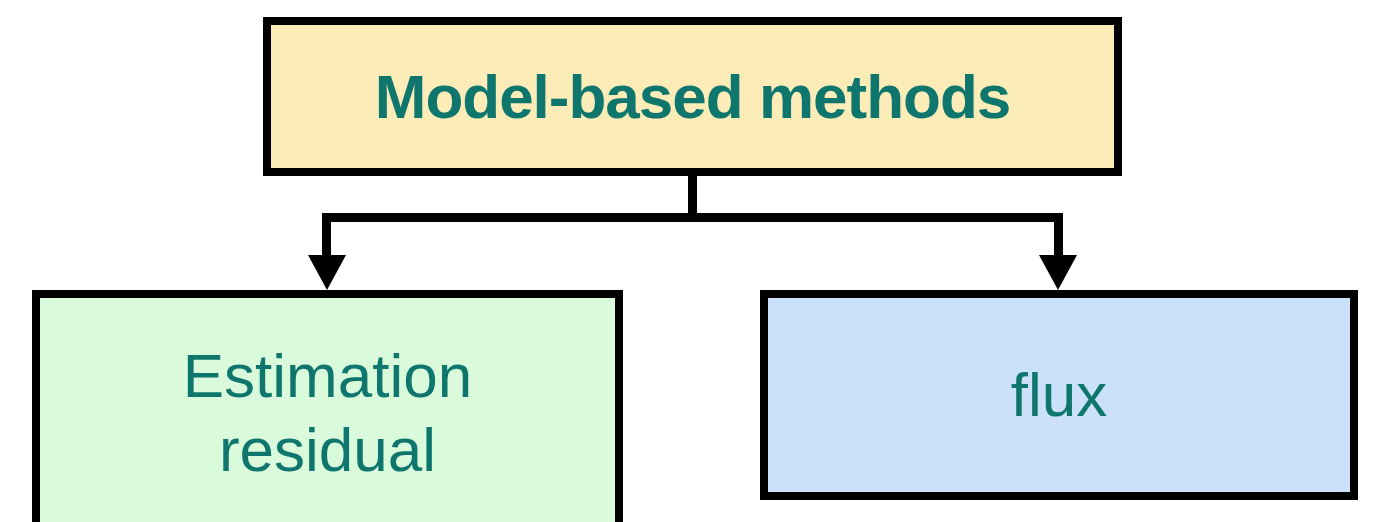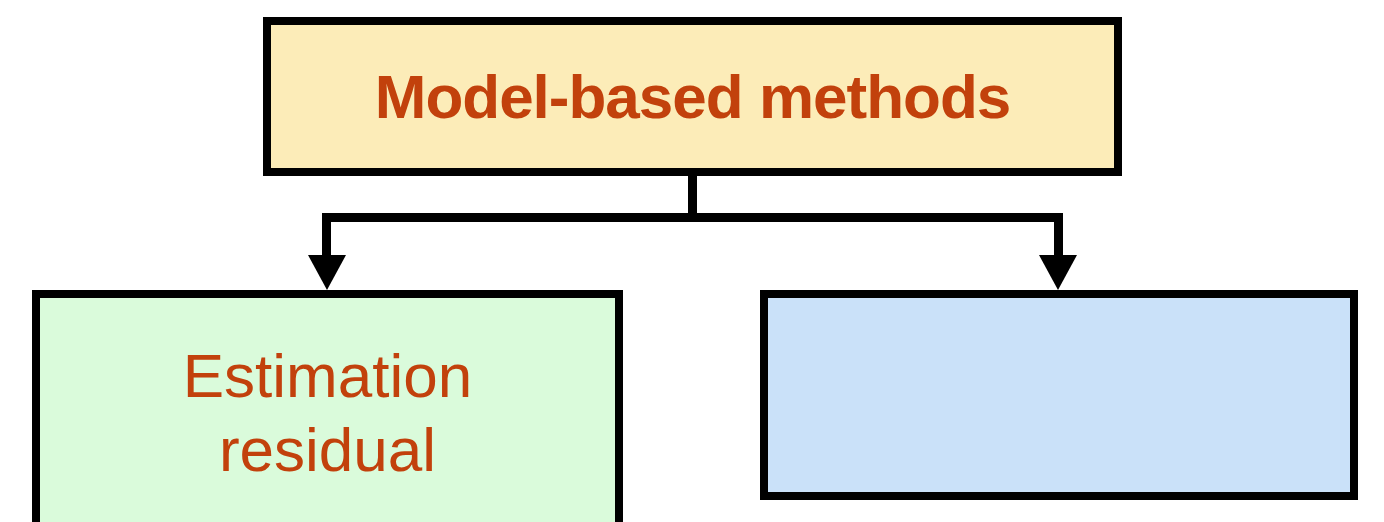--- a/index.html
+++ b/index.html
@@ -17,21 +17,21 @@
   }
   .node {
     position: absolute;
     box-sizing: border-box;
     border: 8px solid #000000;
     display: flex;
     flex-direction: column;
     align-items: center;
     justify-content: center;
     text-align: right;
-    color: #c2410c;
+    color: #0f766e;
   }
   .node-root {
     left: 263px;
     top: 17px;
     width: 859px;
     height: 159px;
     font-size: 62px;
     font-weight: bold;
     letter-spacing: -1px;
   }
@@ -116,15 +116,16 @@
   <div class="conn conn-drop-right" style="background-color: rgb(0, 0, 0);"></div>
   <div class="arrowhead arrowhead-left"></div>
   <div class="arrowhead arrowhead-right"></div>
 
   <div class="node node-left" style="background-color: rgb(218, 251, 219);">
     <span class="node-line">Estimation</span>
     <span class="node-line">residual</span>
   </div>
 
   <div class="node node-right" style="background-color: rgb(202, 225, 249);">
+    <span class="node-line">flux</span>
   </div>
 
 </div>
 
 </body></html>

